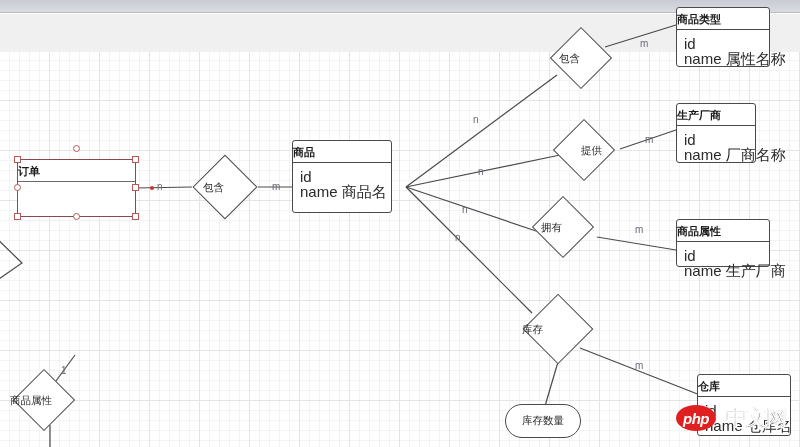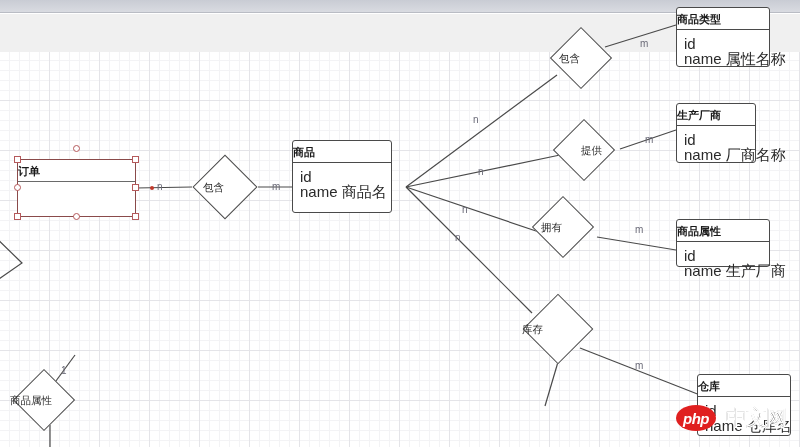--- a/index.html
+++ b/index.html
@@ -256,20 +256,21 @@
 
   <div class="diamond" style="left:541px; top:205px; width:44px; height:44px;"></div>
   <div class="diamond-label" style="left:541px; top:221px; width:44px;">拥有</div>
 
   <div class="diamond" style="left:533px; top:304px; width:50px; height:50px;"></div>
   <div class="diamond-label" style="left:522px; top:323px; width:50px;">库存</div>
 
   <div class="diamond" style="left:22px; top:378px; width:44px; height:44px;"></div>
   <div class="diamond-label" style="left:10px; top:394px; width:68px;">商品属性</div>
 
+  <div class="oval" style="left:505px; top:404px; width:76px; height:34px;">库存数量</div>
 
   <div class="card" style="left:157px; top:181px;">n</div>
   <div class="card" style="left:272px; top:181px;">m</div>
   <div class="card" style="left:473px; top:114px;">n</div>
   <div class="card" style="left:640px; top:38px;">m</div>
   <div class="card" style="left:478px; top:166px;">n</div>
   <div class="card" style="left:645px; top:134px;">m</div>
   <div class="card" style="left:462px; top:204px;">n</div>
   <div class="card" style="left:635px; top:224px;">m</div>
   <div class="card" style="left:455px; top:232px;">n</div>

